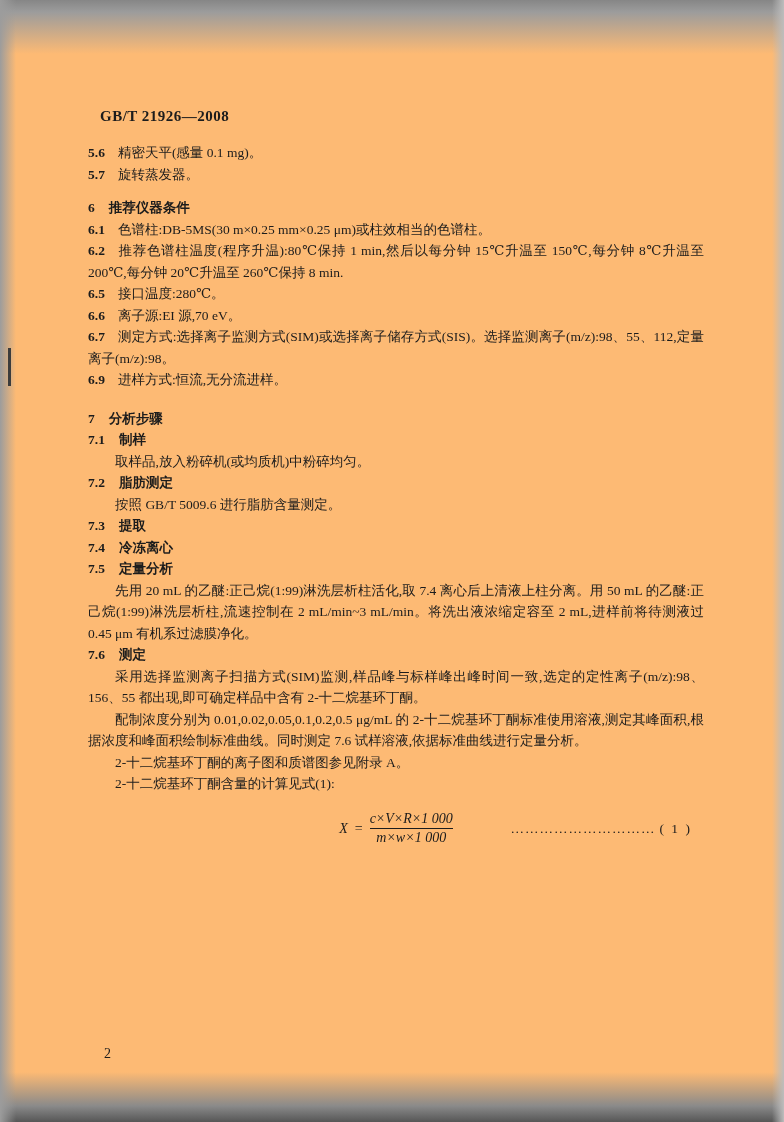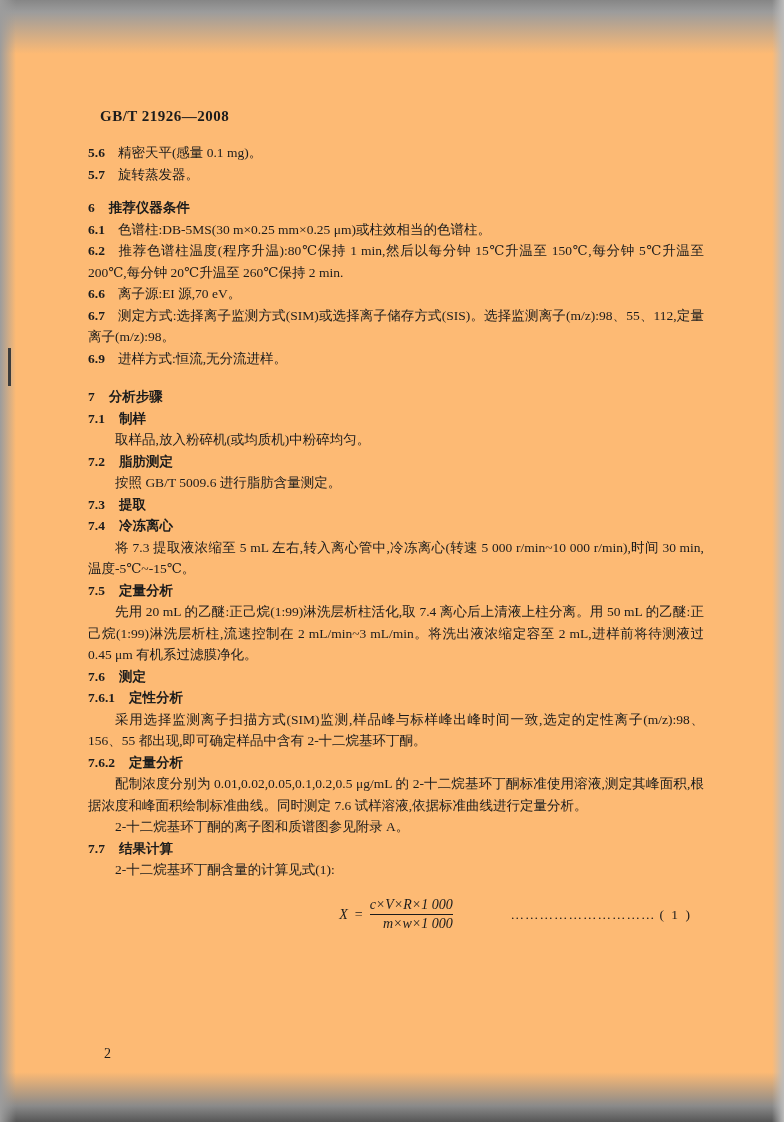--- a/index.html
+++ b/index.html
@@ -39,21 +39,21 @@
   .major7{margin-top:17px;}
   .para{margin:0;text-indent:2em;}
 
   .formula{
     position:relative;margin-top:12px;height:44px;
     display:flex;align-items:center;justify-content:center;
     font-size:14px;
   }
   .fvar{font-style:italic;}
   .feq{margin:0 7px;}
-  .frac{display:inline-flex;flex-direction:column;text-align:right;font-style:italic;line-height:18px;}
+  .frac{display:inline-flex;flex-direction:column;text-align:center;font-style:italic;line-height:18px;}
   .frac .bot{border-top:1.2px solid #1c1c1c;}
   .ftail{
     position:absolute;right:12px;top:50%;transform:translateY(-50%);
     font-style:normal;white-space:nowrap;font-size:13.5px;letter-spacing:1px;
   }
   .flabel{margin-left:4px;letter-spacing:2px;}
 
   .pageno{
     position:absolute;left:104px;top:1046px;
     font-size:14px;
@@ -75,50 +75,47 @@
   </div>
 
   <div class="content">
 
     <div class="ln it"><span class="num">5.6</span><span>精密天平(感量 0.1 mg)。</span></div>
     <div class="ln it"><span class="num">5.7</span><span>旋转蒸发器。</span></div>
 
     <div class="ln hd major"><span class="num">6</span><span>推荐仪器条件</span></div>
 
     <div class="ln it"><span class="num">6.1</span><span>色谱柱:DB-5MS(30 m×0.25 mm×0.25 μm)或柱效相当的色谱柱。</span></div>
-    <div class="ln it"><span class="num">6.2</span><span>推荐色谱柱温度(程序升温):80℃保持 1 min,然后以每分钟 15℃升温至 150℃,每分钟 5℃升温至 200℃,每分钟 20℃升温至 260℃保持 2 min.</span></div>
+    <div class="ln it"><span class="num">6.2</span><span>推荐色谱柱温度(程序升温):80℃保持 1 min,然后以每分钟 15℃升温至 150℃,每分钟 8℃升温至 200℃,每分钟 20℃升温至 260℃保持 8 min.</span></div>
+    <div class="ln it"><span class="num">6.5</span><span>接口温度:280℃。</span></div>
     <div class="ln it"><span class="num">6.6</span><span>离子源:EI 源,70 eV。</span></div>
     <div class="ln it"><span class="num">6.7</span><span>测定方式:选择离子监测方式(SIM)或选择离子储存方式(SIS)。选择监测离子(m/z):98、55、112,定量离子(m/z):98。</span></div>
     <div class="ln it"><span class="num">6.9</span><span>进样方式:恒流,无分流进样。</span></div>
 
     <div class="ln hd major major7"><span class="num">7</span><span>分析步骤</span></div>
 
     <div class="ln hd"><span class="num">7.1</span><span>制样</span></div>
     <p class="para">取样品,放入粉碎机(或均质机)中粉碎均匀。</p>
 
     <div class="ln hd"><span class="num">7.2</span><span>脂肪测定</span></div>
     <p class="para">按照 GB/T 5009.6 进行脂肪含量测定。</p>
 
     <div class="ln hd"><span class="num">7.3</span><span>提取</span></div>
 
     <div class="ln hd"><span class="num">7.4</span><span>冷冻离心</span></div>
-    <p class="para">将 7.3 提取液浓缩至 5 mL 左右,转入离心管中,冷冻离心(转速 5 000 r/min~10 000 r/min),时间 30 min,温度-5℃~-15℃。</p>
 
     <div class="ln hd"><span class="num">7.5</span><span>定量分析</span></div>
     <p class="para">先用 20 mL 的乙醚:正己烷(1:99)淋洗层析柱活化,取 7.4 离心后上清液上柱分离。用 50 mL 的乙醚:正己烷(1:99)淋洗层析柱,流速控制在 2 mL/min~3 mL/min。将洗出液浓缩定容至 2 mL,进样前将待测液过 0.45 μm 有机系过滤膜净化。</p>
 
     <div class="ln hd"><span class="num">7.6</span><span>测定</span></div>
-    <div class="ln hd"><span class="num">7.6.1</span><span>定性分析</span></div>
     <p class="para">采用选择监测离子扫描方式(SIM)监测,样品峰与标样峰出峰时间一致,选定的定性离子(m/z):98、156、55 都出现,即可确定样品中含有 2-十二烷基环丁酮。</p>
 
-    <div class="ln hd"><span class="num">7.6.2</span><span>定量分析</span></div>
     <p class="para">配制浓度分别为 0.01,0.02,0.05,0.1,0.2,0.5 μg/mL 的 2-十二烷基环丁酮标准使用溶液,测定其峰面积,根据浓度和峰面积绘制标准曲线。同时测定 7.6 试样溶液,依据标准曲线进行定量分析。</p>
     <p class="para">2-十二烷基环丁酮的离子图和质谱图参见附录 A。</p>
 
-    <div class="ln hd"><span class="num">7.7</span><span>结果计算</span></div>
     <p class="para">2-十二烷基环丁酮含量的计算见式(1):</p>
 
     <div class="formula">
       <span class="fvar">X</span>
       <span class="feq">=</span>
       <span class="frac">
         <span class="top">c×V×R×1 000</span>
         <span class="bot">m×w×1 000</span>
       </span>
       <span class="ftail">

